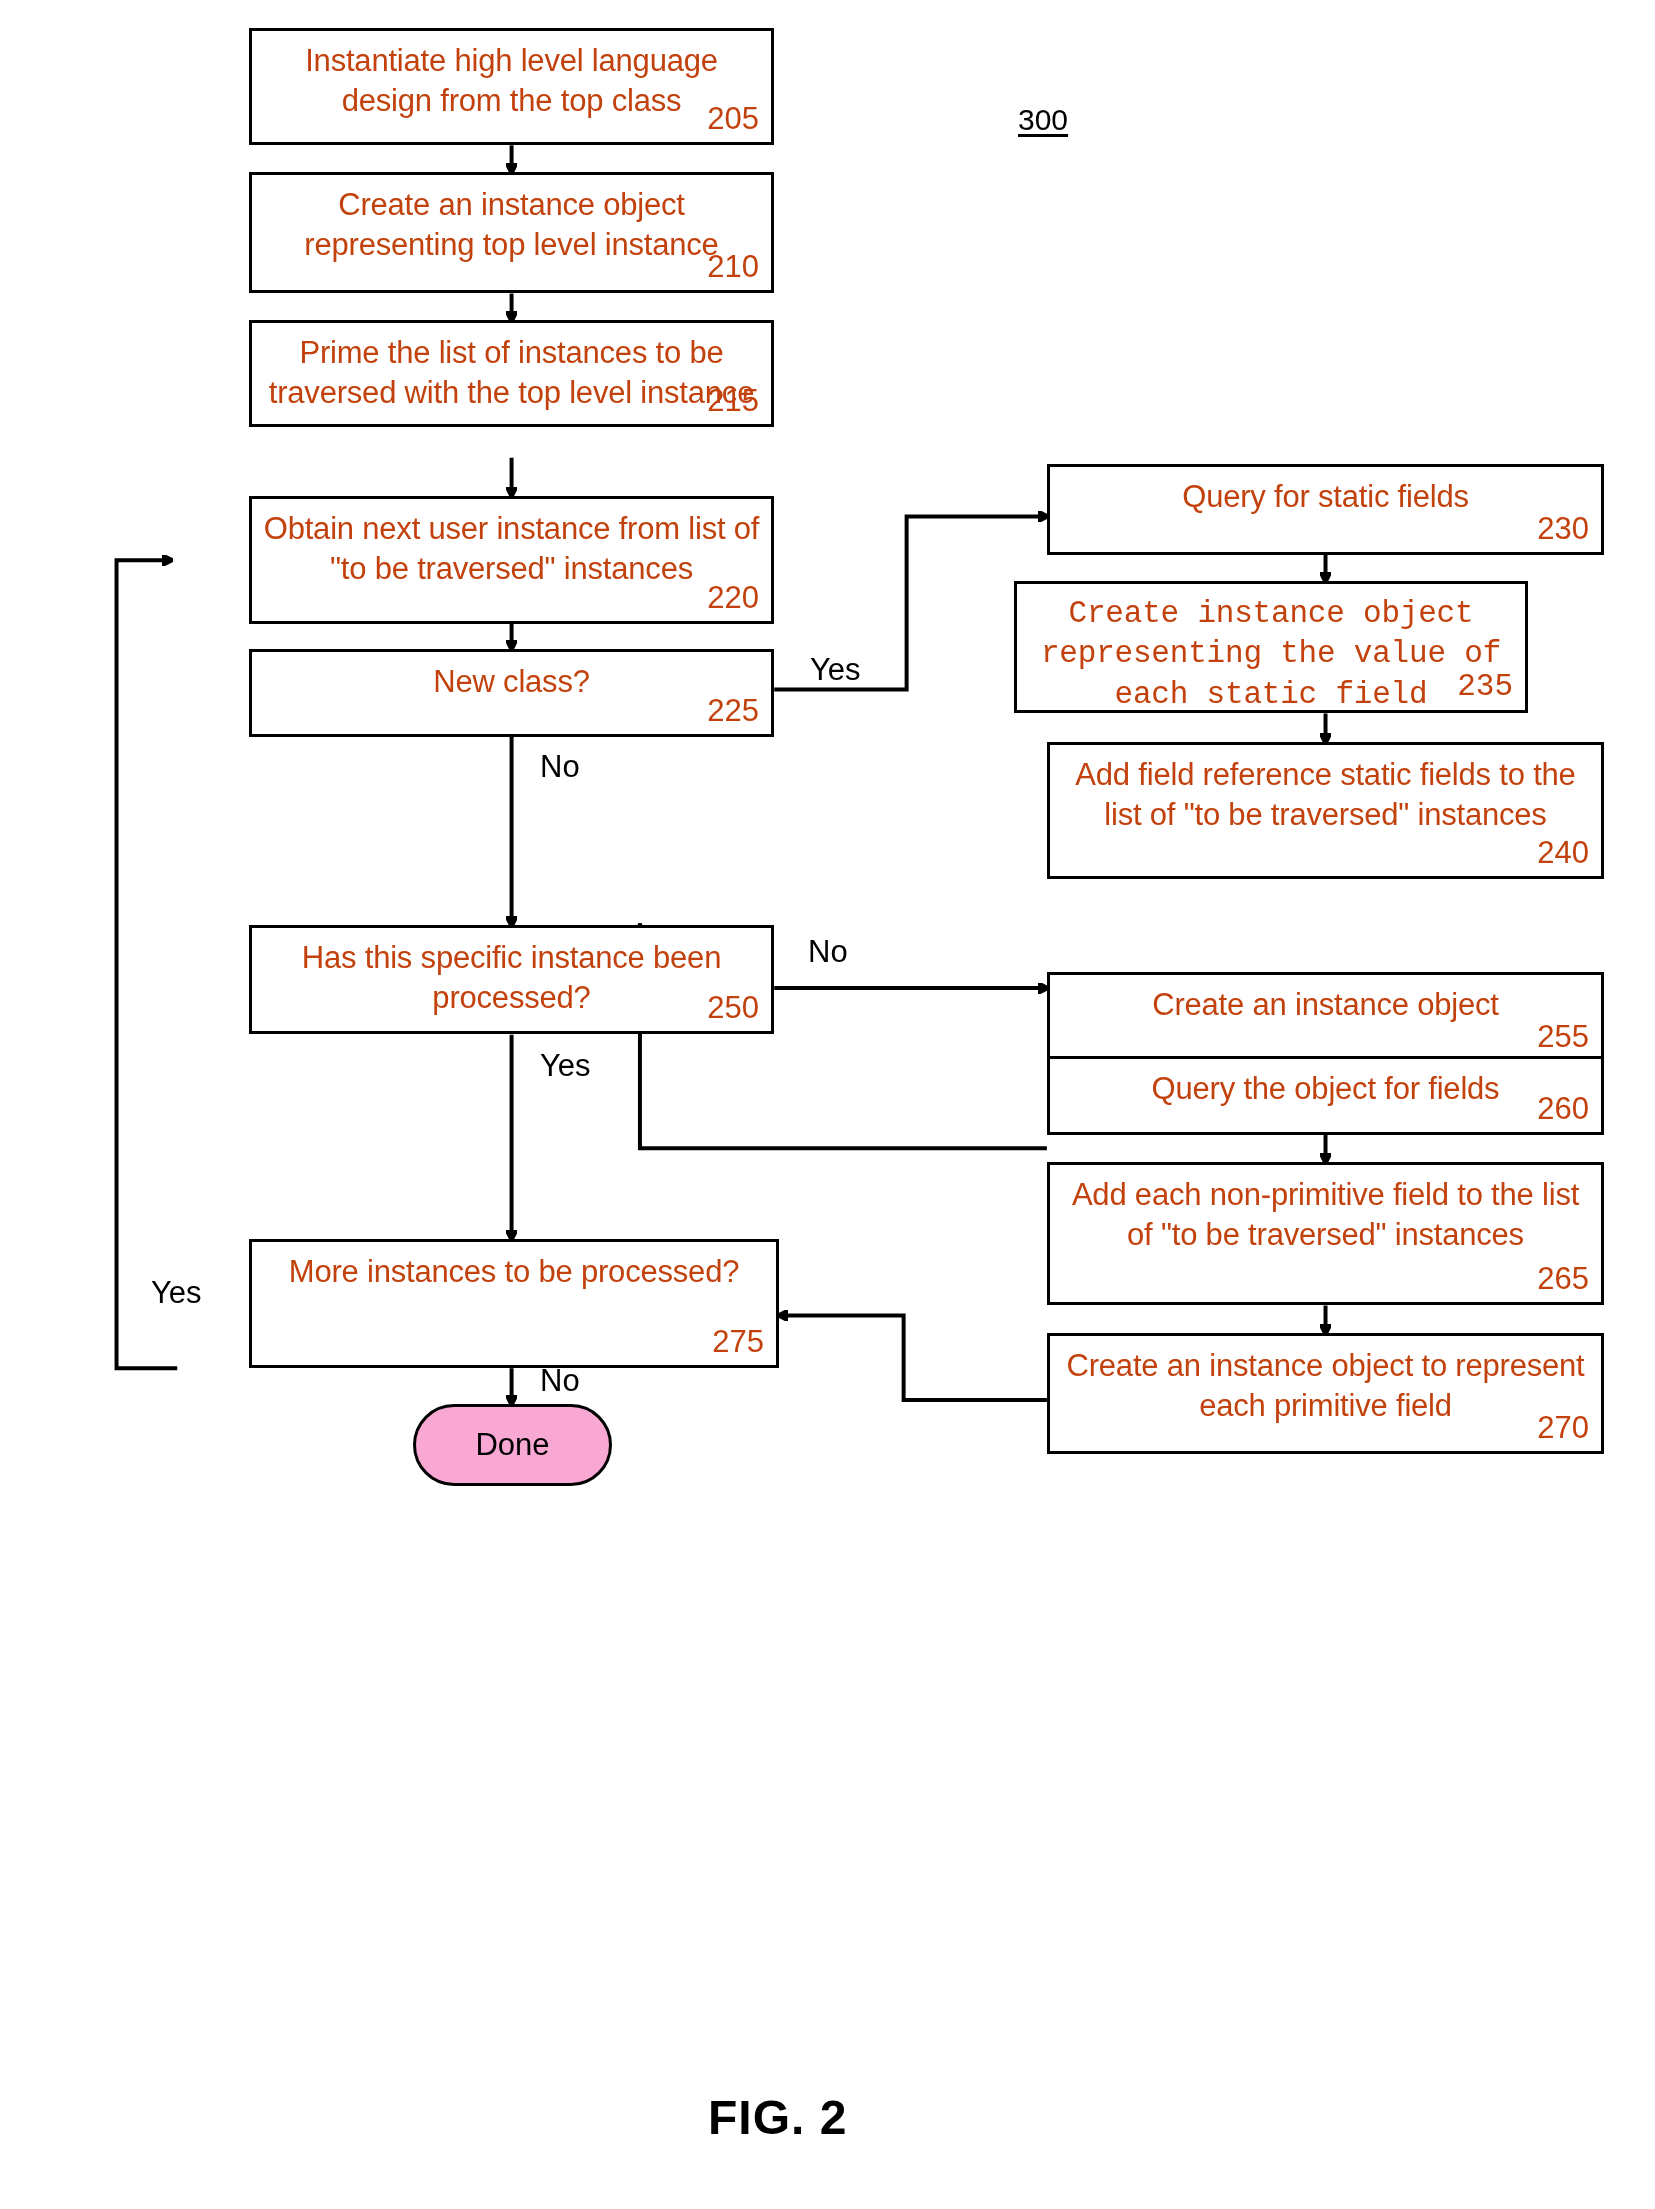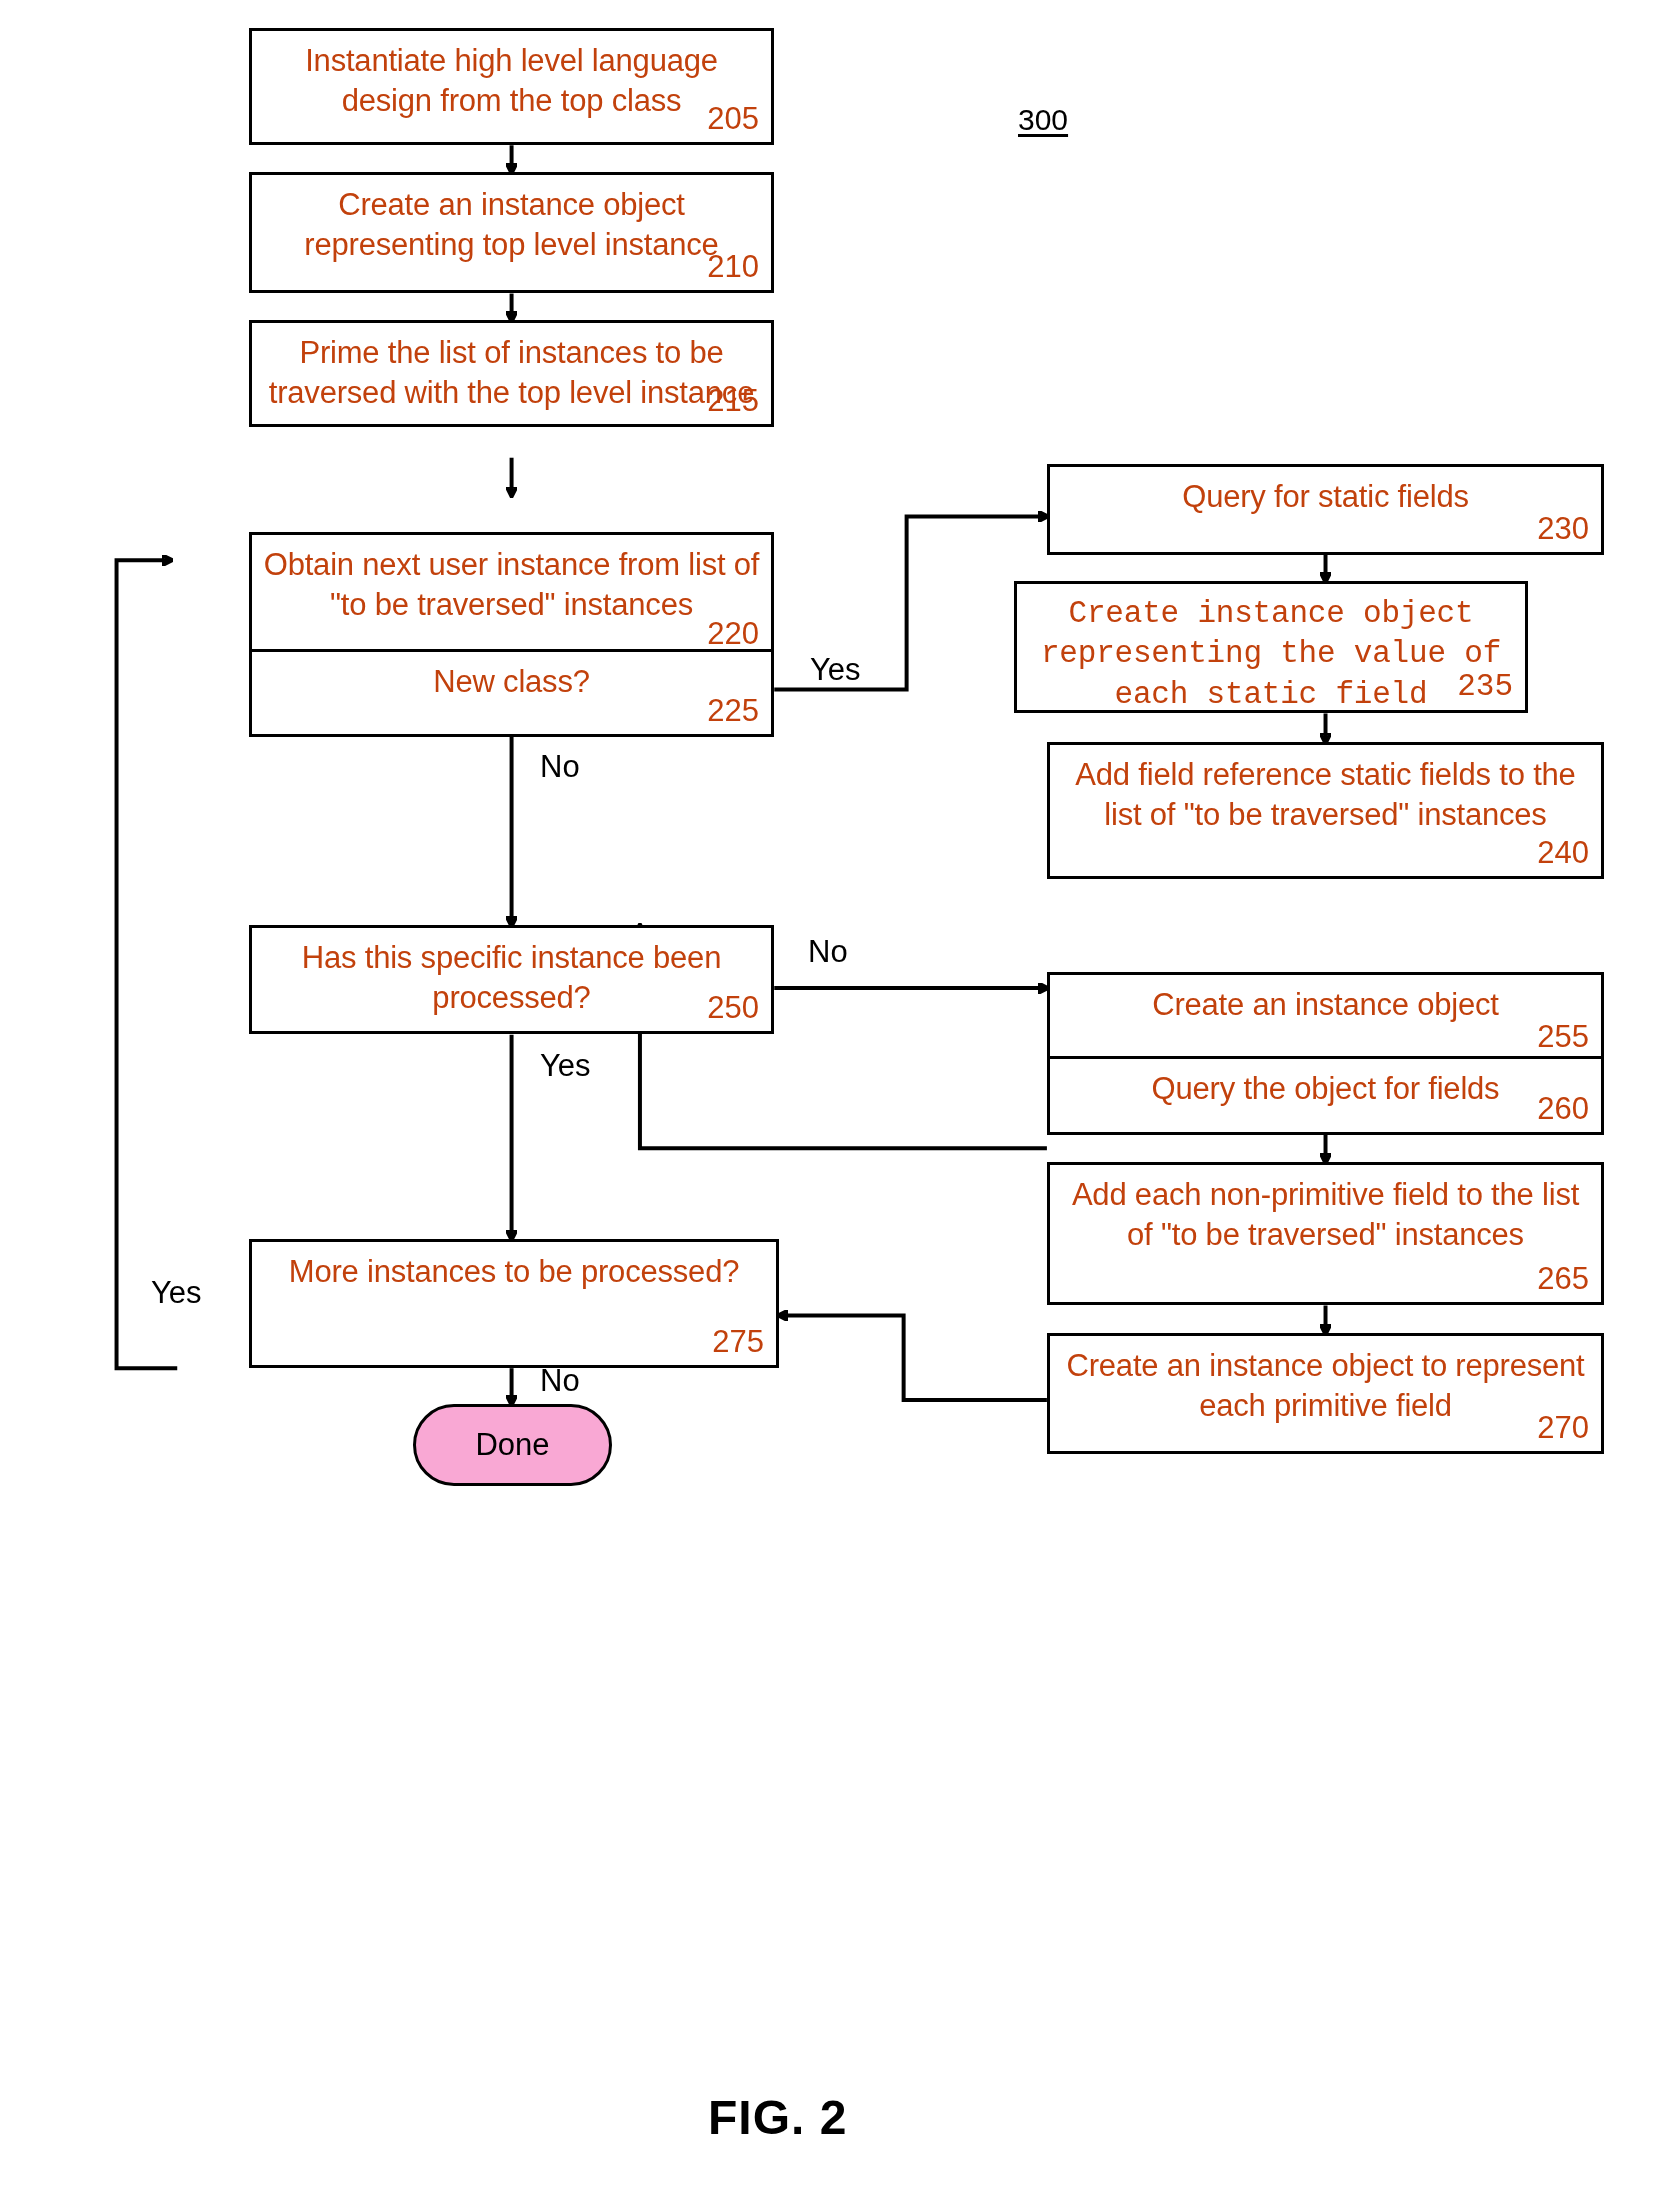--- a/index.html
+++ b/index.html
@@ -141,21 +141,21 @@
   <div class="node" style="left:249px; top:172px; width:525px; height:121px;">
     <div class="label">Create an instance object representing top level instance</div>
     <div class="refnum">210</div>
   </div>
 
   <div class="node" style="left:249px; top:320px; width:525px; height:107px;padding-left:17px;">
     <div class="label">Prime the list of instances to be traversed with the top level instance</div>
     <div class="refnum">215</div>
   </div>
 
-  <div class="node" style="left:249px; top:496px; width:525px; height:128px;margin-top:36px;">
+  <div class="node" style="left:249px; top:496px; width:525px; height:128px;">
     <div class="label">Obtain next user instance from list of "to be traversed" instances</div>
     <div class="refnum">220</div>
   </div>
 
   <div class="node" style="left:249px; top:649px; width:525px; height:88px;">
     <div class="label">New class?</div>
     <div class="refnum">225</div>
   </div>
 
   <div class="node" style="left:1047px; top:464px; width:557px; height:91px;">

